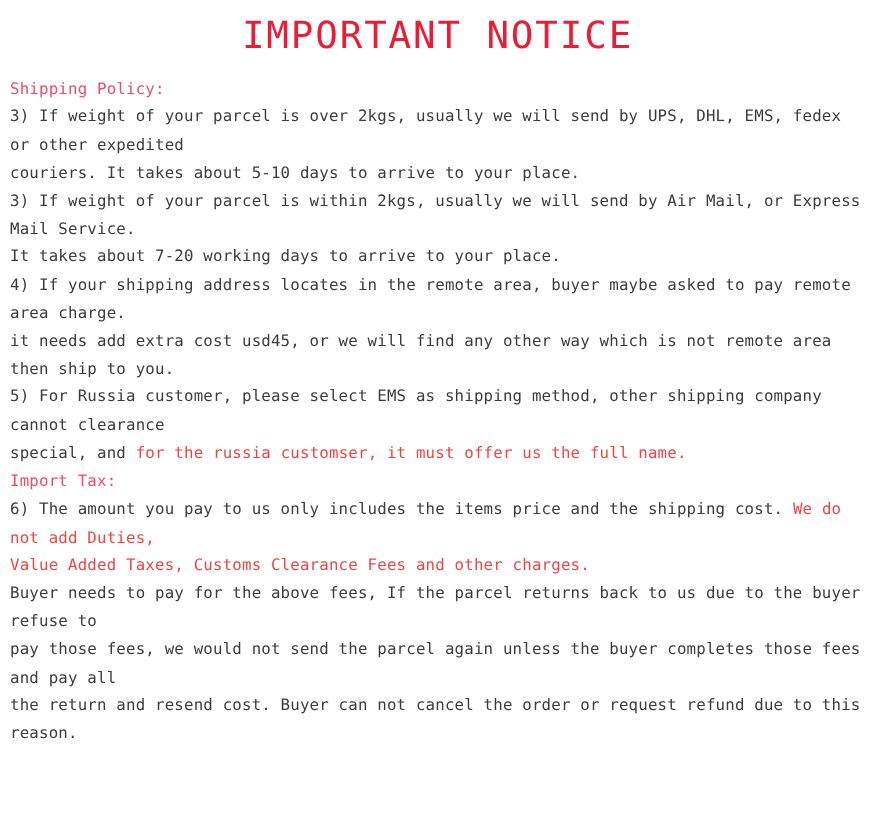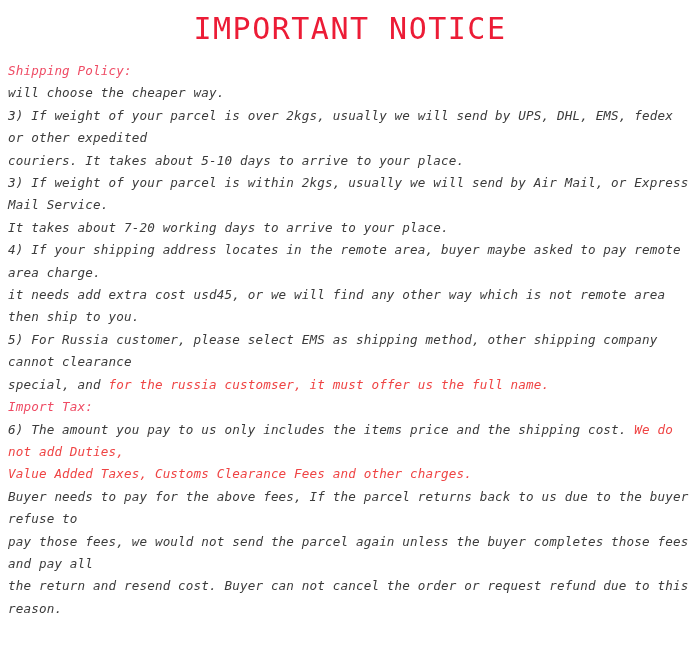--- a/index.html
+++ b/index.html
@@ -43,41 +43,39 @@
     margin-top: 16px;
   }
 
   .line {
     font-family: "DejaVu Sans Mono", "Liberation Mono", monospace;
     font-size: 12.6px;
     line-height: 22.4px;
     color: #3b3b3b;
     white-space: pre-wrap;
     letter-spacing: 0.15px;
-    font-style: italic;
   }
 
   .line.heading {
     color: #ef4b64;
   }
 
   .line .hl {
     color: #ef4444;
   }
 </style>
 </head>
 <body>
 
 <div id="notice-page">
 
   <h1 class="notice-title">IMPORTANT NOTICE</h1>
 
   <div class="body-block" id="notice-body">
       <div class="line heading">Shipping Policy:</div>
-      <div class="line"><span>will choose the cheaper way.</span></div>
       <div class="line"><span>3) If weight of your parcel is over 2kgs, usually we will send by UPS, DHL, EMS, fedex or other expedited</span></div>
       <div class="line"><span>couriers. It takes about 5-10 days to arrive to your place.</span></div>
       <div class="line"><span>3) If weight of your parcel is within 2kgs, usually we will send by Air Mail, or Express Mail Service.</span></div>
       <div class="line"><span>It takes about 7-20 working days to arrive to your place.</span></div>
       <div class="line"><span>4) If your shipping address locates in the remote area, buyer maybe asked to pay remote area charge.</span></div>
       <div class="line"><span>it needs add extra cost usd45, or we will find any other way which is not remote area then ship to you.</span></div>
       <div class="line"><span>5) For Russia customer, please select EMS as shipping method, other shipping company cannot clearance</span></div>
       <div class="line"><span>special, and </span><span class="hl">for the russia customser, it must offer us the full name.</span></div>
       <div class="line heading">Import Tax:</div>
       <div class="line"><span>6) The amount you pay to us only includes the items price and the shipping cost. </span><span class="hl">We do not add Duties,</span></div>

